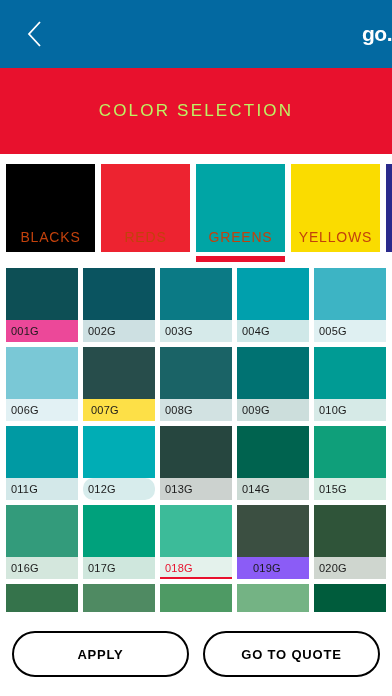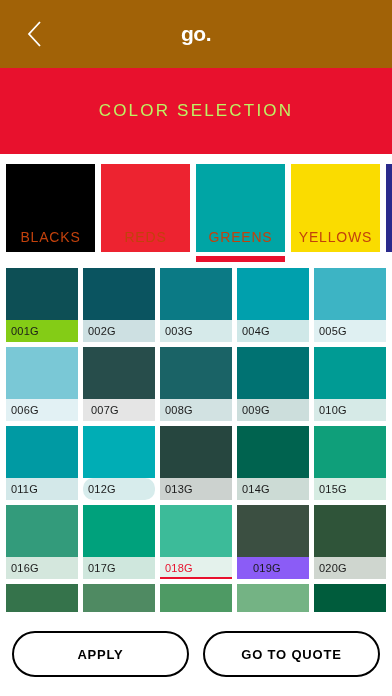--- a/index.html
+++ b/index.html
@@ -17,25 +17,25 @@
     height: 696px;
     background: #ffffff;
     display: flex;
     flex-direction: column;
   }
 
   
   .navbar {
     position: relative;
     height: 68px;
-    background: #a16207;
+    background: #0369a1;
     flex: 0 0 68px;
     display: flex;
     align-items: center;
-    justify-content: center;
+    justify-content: flex-end;
   }
   .back-btn {
     position: absolute;
     left: 8px;
     top: 0;
     bottom: 0;
     width: 54px;
     display: flex;
     align-items: center;
     justify-content: center;
@@ -229,21 +229,21 @@
         <div class="tab">
           <div class="swatch" style="background: rgb(42, 42, 140);"></div>
         </div>
       </div>
   </div>
 
   <div class="grid-area">
     <div class="grid" id="grid-container">
         <div class="cell">
           <div class="cell-color" style="background: rgb(13, 79, 85);"></div>
-          <div class="cell-label" style="background: #84cc16;">001G</div>
+          <div class="cell-label" style="background: #ec4899;">001G</div>
         </div>
         <div class="cell">
           <div class="cell-color" style="background: rgb(10, 84, 96);"></div>
           <div class="cell-label" style="background: rgb(205, 224, 226);">002G</div>
         </div>
         <div class="cell">
           <div class="cell-color" style="background: rgb(11, 122, 133);"></div>
           <div class="cell-label" style="background: rgb(214, 234, 234);">003G</div>
         </div>
         <div class="cell">
@@ -253,21 +253,21 @@
         <div class="cell">
           <div class="cell-color" style="background: rgb(61, 180, 196);"></div>
           <div class="cell-label" style="background: rgb(223, 240, 242);">005G</div>
         </div>
         <div class="cell">
           <div class="cell-color" style="background: rgb(122, 200, 214);"></div>
           <div class="cell-label" style="background: rgb(226, 241, 244);">006G</div>
         </div>
         <div class="cell">
           <div class="cell-color" style="background: rgb(39, 77, 75);"></div>
-          <div class="cell-label" style="background: #e5e5e5; padding-left: 8px;">007G</div>
+          <div class="cell-label" style="background: #fde047; padding-left: 8px;">007G</div>
         </div>
         <div class="cell">
           <div class="cell-color" style="background: rgb(26, 99, 102);"></div>
           <div class="cell-label" style="background: rgb(210, 226, 226);">008G</div>
         </div>
         <div class="cell">
           <div class="cell-color" style="background: rgb(0, 114, 114);"></div>
           <div class="cell-label" style="background: rgb(204, 222, 220);">009G</div>
         </div>
         <div class="cell">

